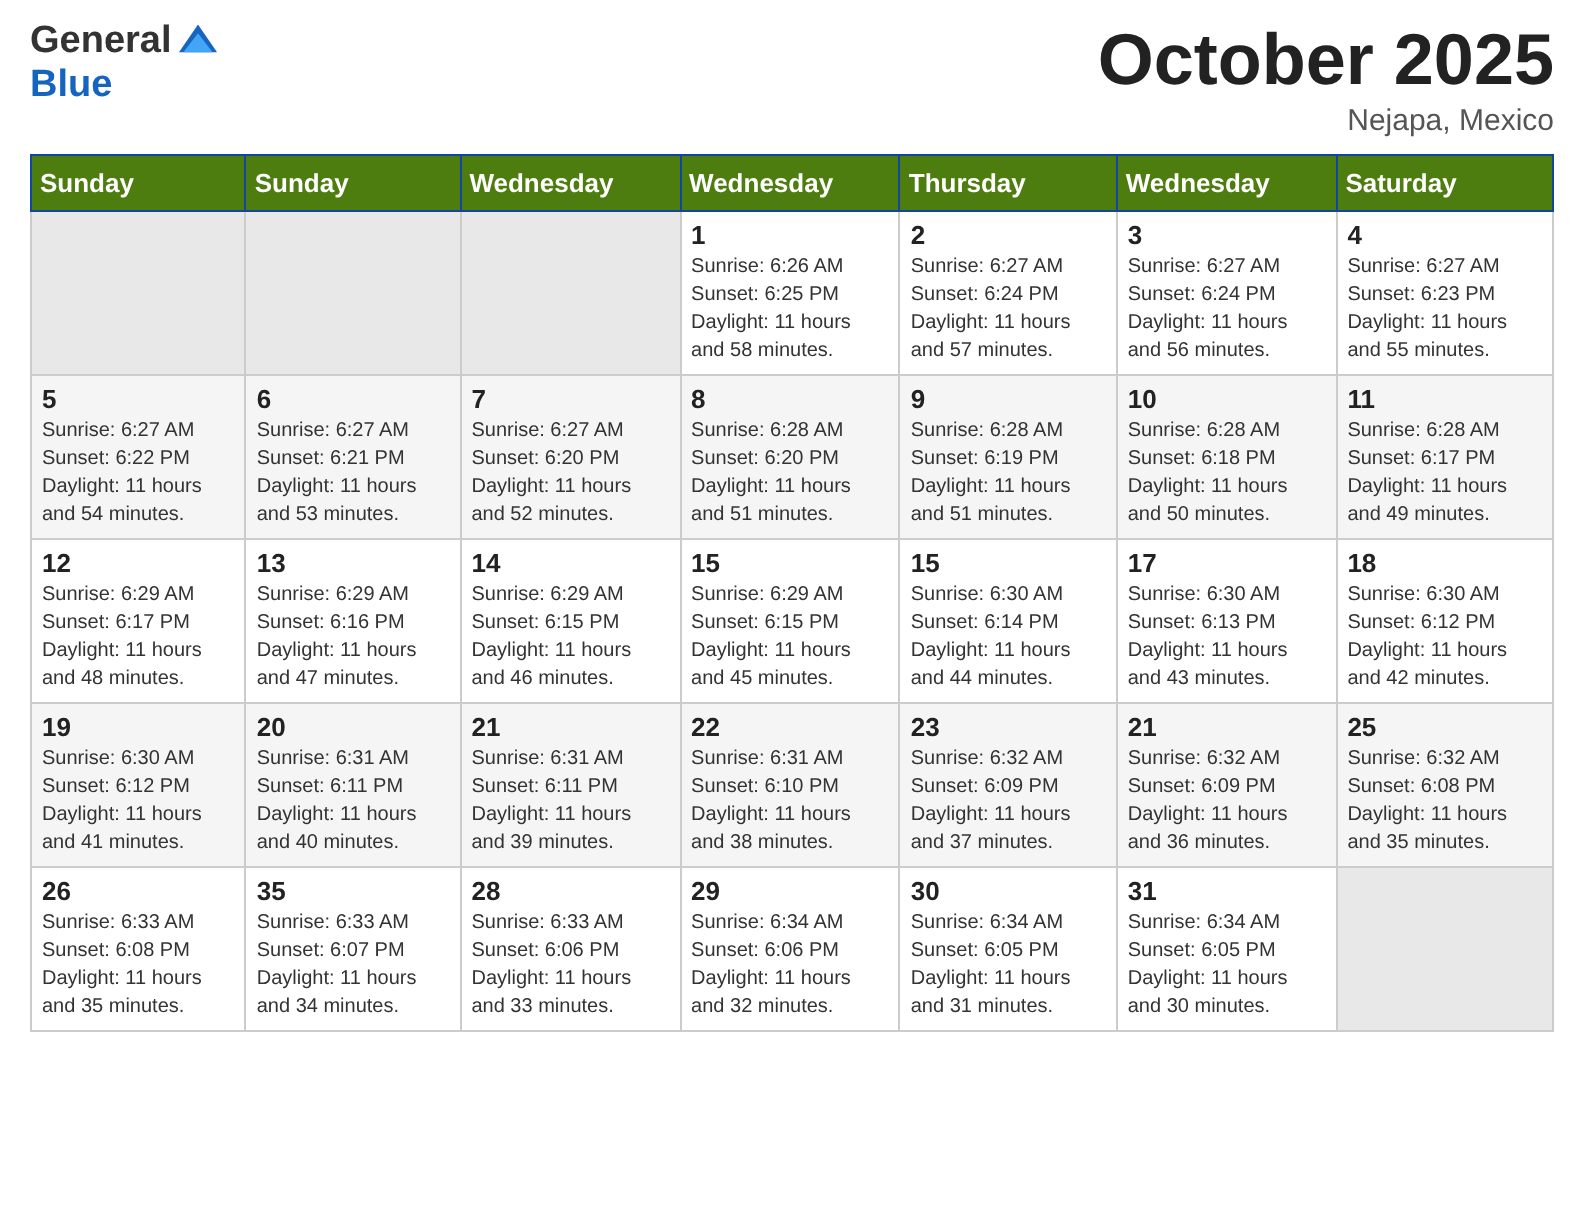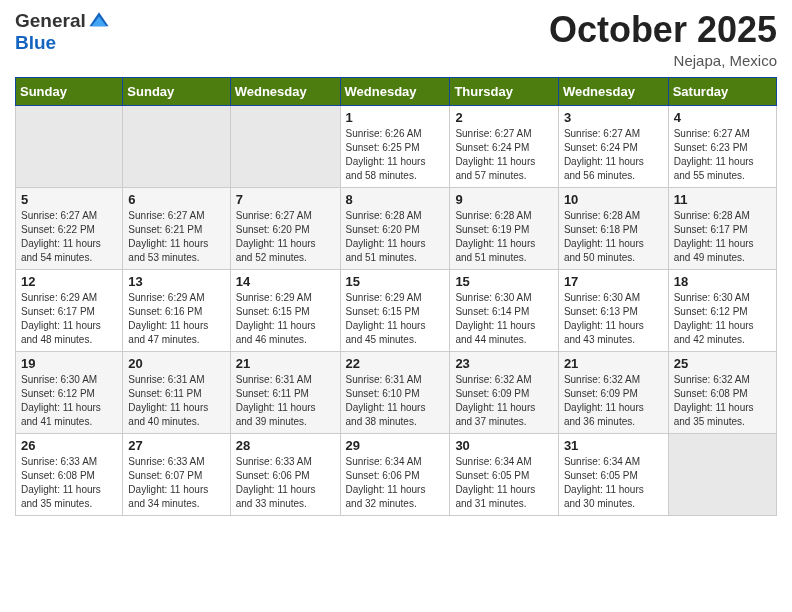--- a/index.html
+++ b/index.html
@@ -243,21 +243,21 @@
             <span class="day-number">25</span>
             <div class="day-info">Sunrise: 6:32 AM<br>Sunset: 6:08 PM<br>Daylight: 11 hours and 35 minutes.</div>
           </td>
         </tr>
         <tr>
           <td>
             <span class="day-number">26</span>
             <div class="day-info">Sunrise: 6:33 AM<br>Sunset: 6:08 PM<br>Daylight: 11 hours and 35 minutes.</div>
           </td>
           <td>
-            <span class="day-number">27</span>
+            <span class="day-number">35</span>
             <div class="day-info">Sunrise: 6:33 AM<br>Sunset: 6:07 PM<br>Daylight: 11 hours and 34 minutes.</div>
           </td>
           <td>
             <span class="day-number">28</span>
             <div class="day-info">Sunrise: 6:33 AM<br>Sunset: 6:06 PM<br>Daylight: 11 hours and 33 minutes.</div>
           </td>
           <td>
             <span class="day-number">29</span>
             <div class="day-info">Sunrise: 6:34 AM<br>Sunset: 6:06 PM<br>Daylight: 11 hours and 32 minutes.</div>
           </td>

